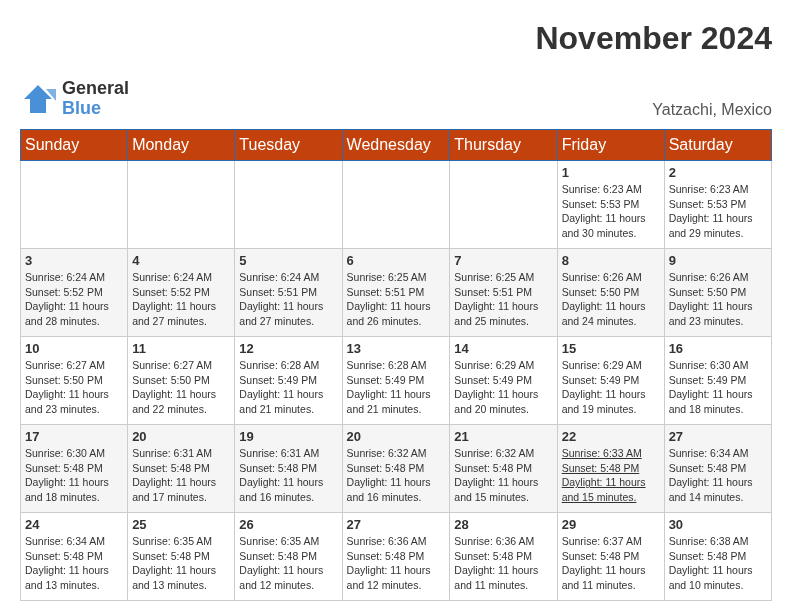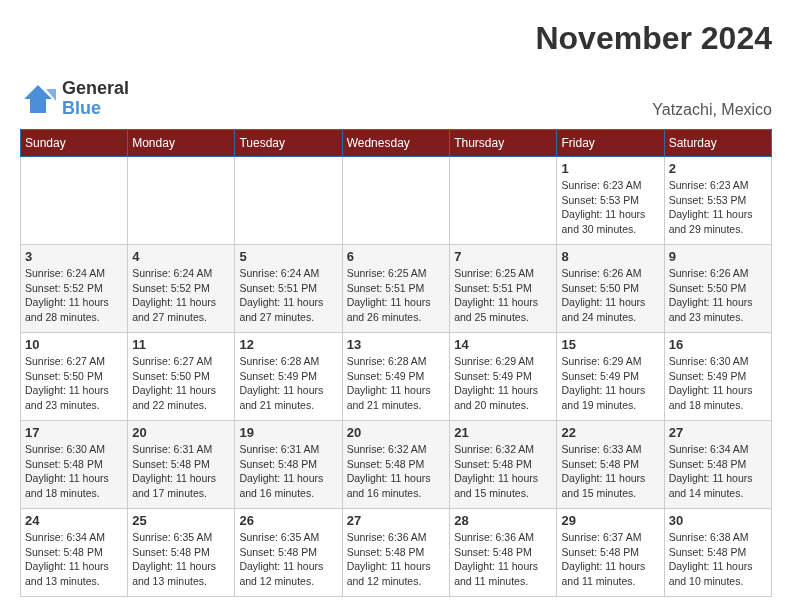--- a/index.html
+++ b/index.html
@@ -44,25 +44,25 @@
       font-size: 16px;
       color: #555;
       margin-top: 44px;
     }
     table {
       width: 100%;
       border-collapse: collapse;
       font-size: 11px;
     }
     thead tr th {
-      background: #7f1d1d;
+      background: #c2410c;
       color: #fff;
       padding: 6px 4px;
       text-align: left;
-      font-size: 12px;
+      font-size: 16px;
       font-weight: normal;
       border: 1px solid #2a6aaf;
     }
     tbody tr td {
       border: 1px solid #ccc;
       vertical-align: top;
       padding: 4px;
       width: 108px;
       height: 88px;
       background: #fff;
@@ -251,21 +251,21 @@
 Daylight: 11 hours and 16 minutes.</div>
         </td>
         <td>
           <div class="day-num">21</div>
           <div class="day-info" style="white-space: pre-line;">Sunrise: 6:32 AM
 Sunset: 5:48 PM
 Daylight: 11 hours and 15 minutes.</div>
         </td>
         <td>
           <div class="day-num">22</div>
-          <div class="day-info" style="white-space: pre-line;">Sunrise: 6:33 AM
+          <div class="day-info" style="white-space: pre-line; text-decoration: underline;">Sunrise: 6:33 AM
 Sunset: 5:48 PM
 Daylight: 11 hours and 15 minutes.</div>
         </td>
         <td>
           <div class="day-num">27</div>
           <div class="day-info" style="white-space: pre-line;">Sunrise: 6:34 AM
 Sunset: 5:48 PM
 Daylight: 11 hours and 14 minutes.</div>
         </td>
       </tr>

